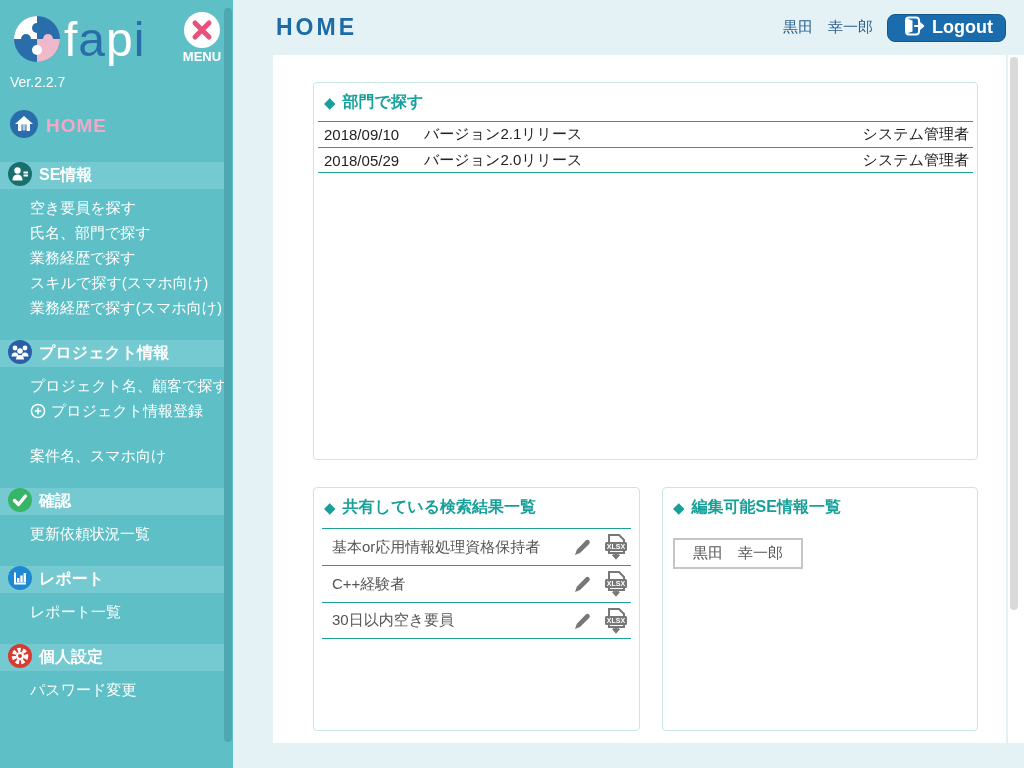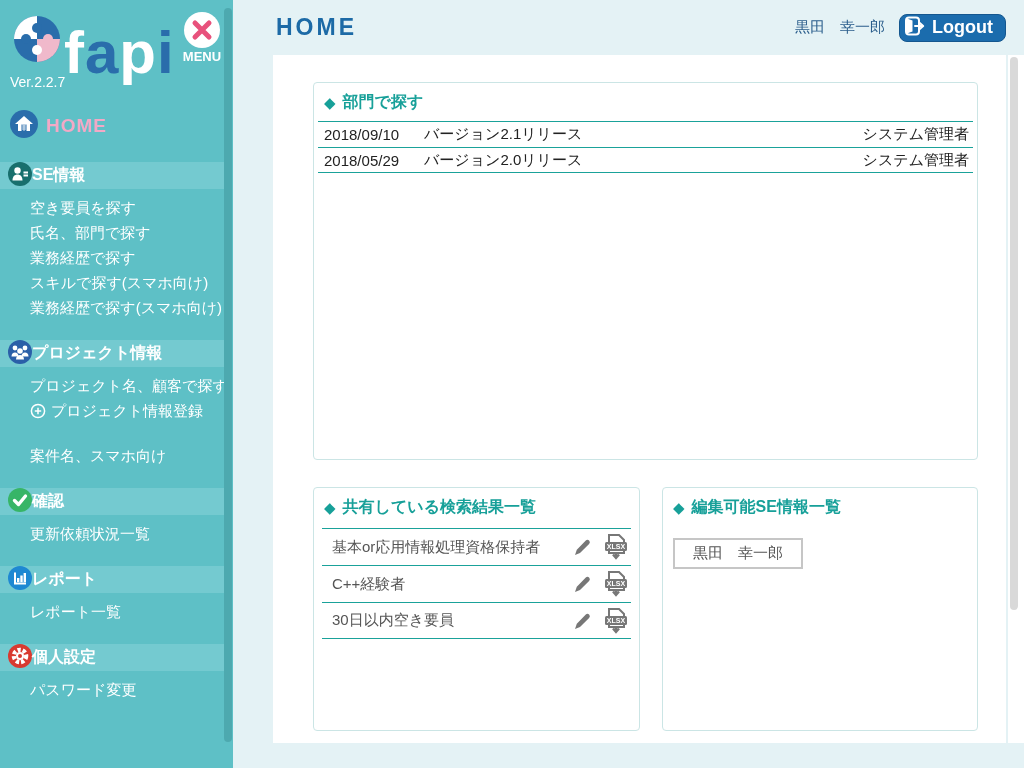--- a/index.html
+++ b/index.html
@@ -4,51 +4,51 @@
 <style>
   * { margin:0; padding:0; box-sizing:border-box; }
   html,body { width:1024px; height:768px; }
   body { font-family:"Liberation Sans","DejaVu Sans",sans-serif; }
   .screen { position:relative; width:1024px; height:768px; background:#e4f2f5; overflow:hidden; }
 
   
   .sidebar { position:absolute; left:0; top:0; width:233px; height:768px; background:#5ec0c6; }
   .logo-row { position:relative; height:66px; }
   .logo-mark { position:absolute; left:12px; top:14px; width:50px; height:50px; }
-  .logo-text { position:absolute; left:64px; top:18px; font-size:60px; font-weight:bold; letter-spacing:1px; }
+  .logo-text { position:absolute; left:64px; top:12px; font-size:48px; font-weight:normal; letter-spacing:1px; }
   .logo-text .lt-w { color:#ffffff; }
   .logo-text .lt-b { color:#2a6dab; }
   .menu-btn { position:absolute; right:10px; top:12px; width:42px; text-align:center; cursor:pointer; }
   .menu-circle { display:block; margin:0 auto; width:36px; height:36px; background:#fff; border-radius:50%; }
   .menu-label { display:block; margin-top:1px; color:#fff; font-size:13px; font-weight:bold; }
   .version { margin:8px 4px 0 10px; color:#fff; font-size:14px; }
   .home-item { display:flex; align-items:center; margin:20px 0 0 10px; cursor:pointer; }
   .home-item .home-label { margin-left:8px; color:#f2a9c6; font-size:19px; font-weight:bold; letter-spacing:1px; }
 
   .side-section { margin-top:20px; }
   .section-bar { display:flex; align-items:center; width:228px; height:27px; background:#74cad0;
                  border-radius:0 4px 4px 0; padding-left:8px; }
-  .section-bar .sec-label { margin-left:0; color:#fff; font-size:16px; font-weight:bold; }
+  .section-bar .sec-label { margin-left:7px; color:#fff; font-size:16px; font-weight:bold; }
   .side-items { list-style:none; margin-top:6px; }
   .side-items li { display:flex; align-items:center; padding-left:30px; line-height:25px;
                    color:#fff; font-size:15px; cursor:pointer; white-space:nowrap; }
   .plus-ico { margin-right:5px; display:inline-flex; }
   .badge { display:inline-flex; align-items:center; justify-content:center; margin-left:6px;
            width:18px; height:18px; background:#e6362b; border-radius:50%;
            color:#fff; font-size:12px; font-weight:bold; }
   .side-scrollbar { position:absolute; left:224px; top:8px; width:8px; height:734px;
                     background:#4da9af; border-radius:4px; }
 
   
   .main-header { position:absolute; left:273px; top:0; width:733px; height:55px;
                  display:flex; align-items:center; justify-content:space-between; }
   .page-title { margin-left:3px; color:#1c6aa6; font-size:23px; font-weight:bold; letter-spacing:3px; }
   .user-area { display:flex; align-items:center; }
   .user-name { color:#2b5e8c; font-size:15px; margin-right:14px; }
-  .logout-btn { display:flex; align-items:center; height:28px; padding:0 12px 0 4px;
+  .logout-btn { display:flex; align-items:center; height:28px; padding:0 12px 0 16px;
                 background:#1b6cad; border:1px solid #14578f; border-radius:8px; cursor:pointer; }
   .logout-btn .logout-label { margin-left:6px; color:#fff; font-size:18px; font-weight:bold; }
 
   .panel { position:absolute; left:273px; top:55px; width:733px; height:688px; background:#fff; }
 
   .box { position:absolute; background:#fff; border:1px solid #cbe5e5; border-radius:4px; }
   .box-title { display:flex; align-items:center; padding:9px 0 6px 10px; }
   .box-title .diamond { color:#17a099; font-size:15px; }
   .box-title .bt-label { margin-left:7px; color:#17a099; font-size:16px; font-weight:bold; }
 

